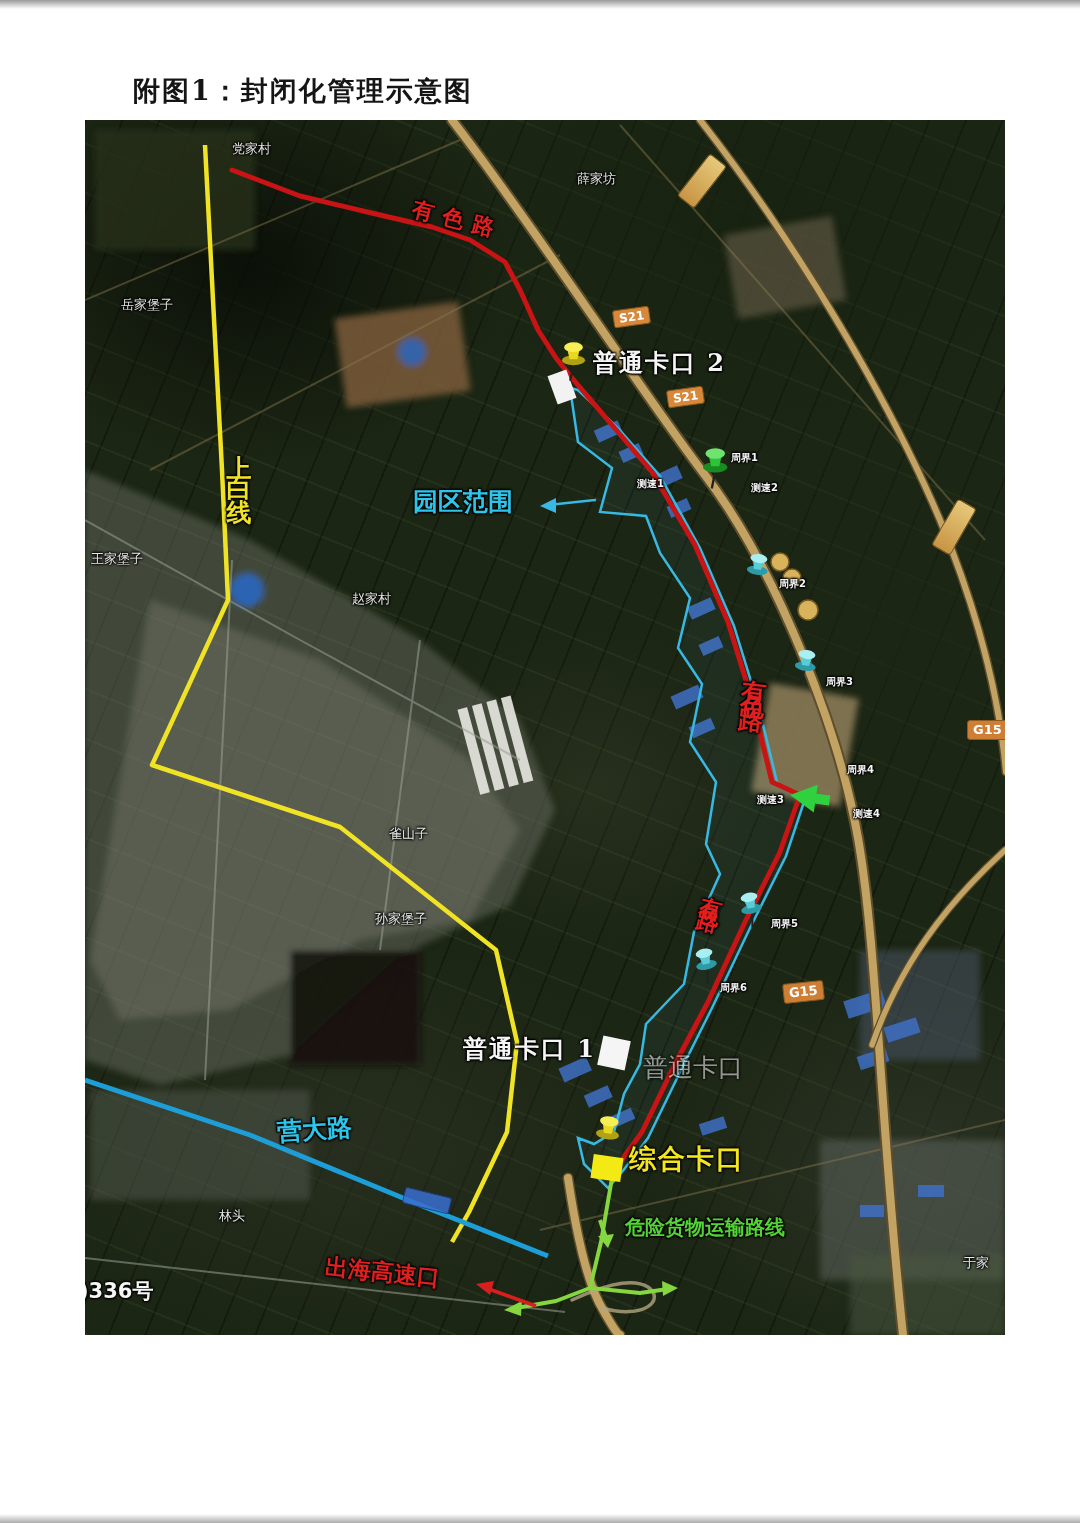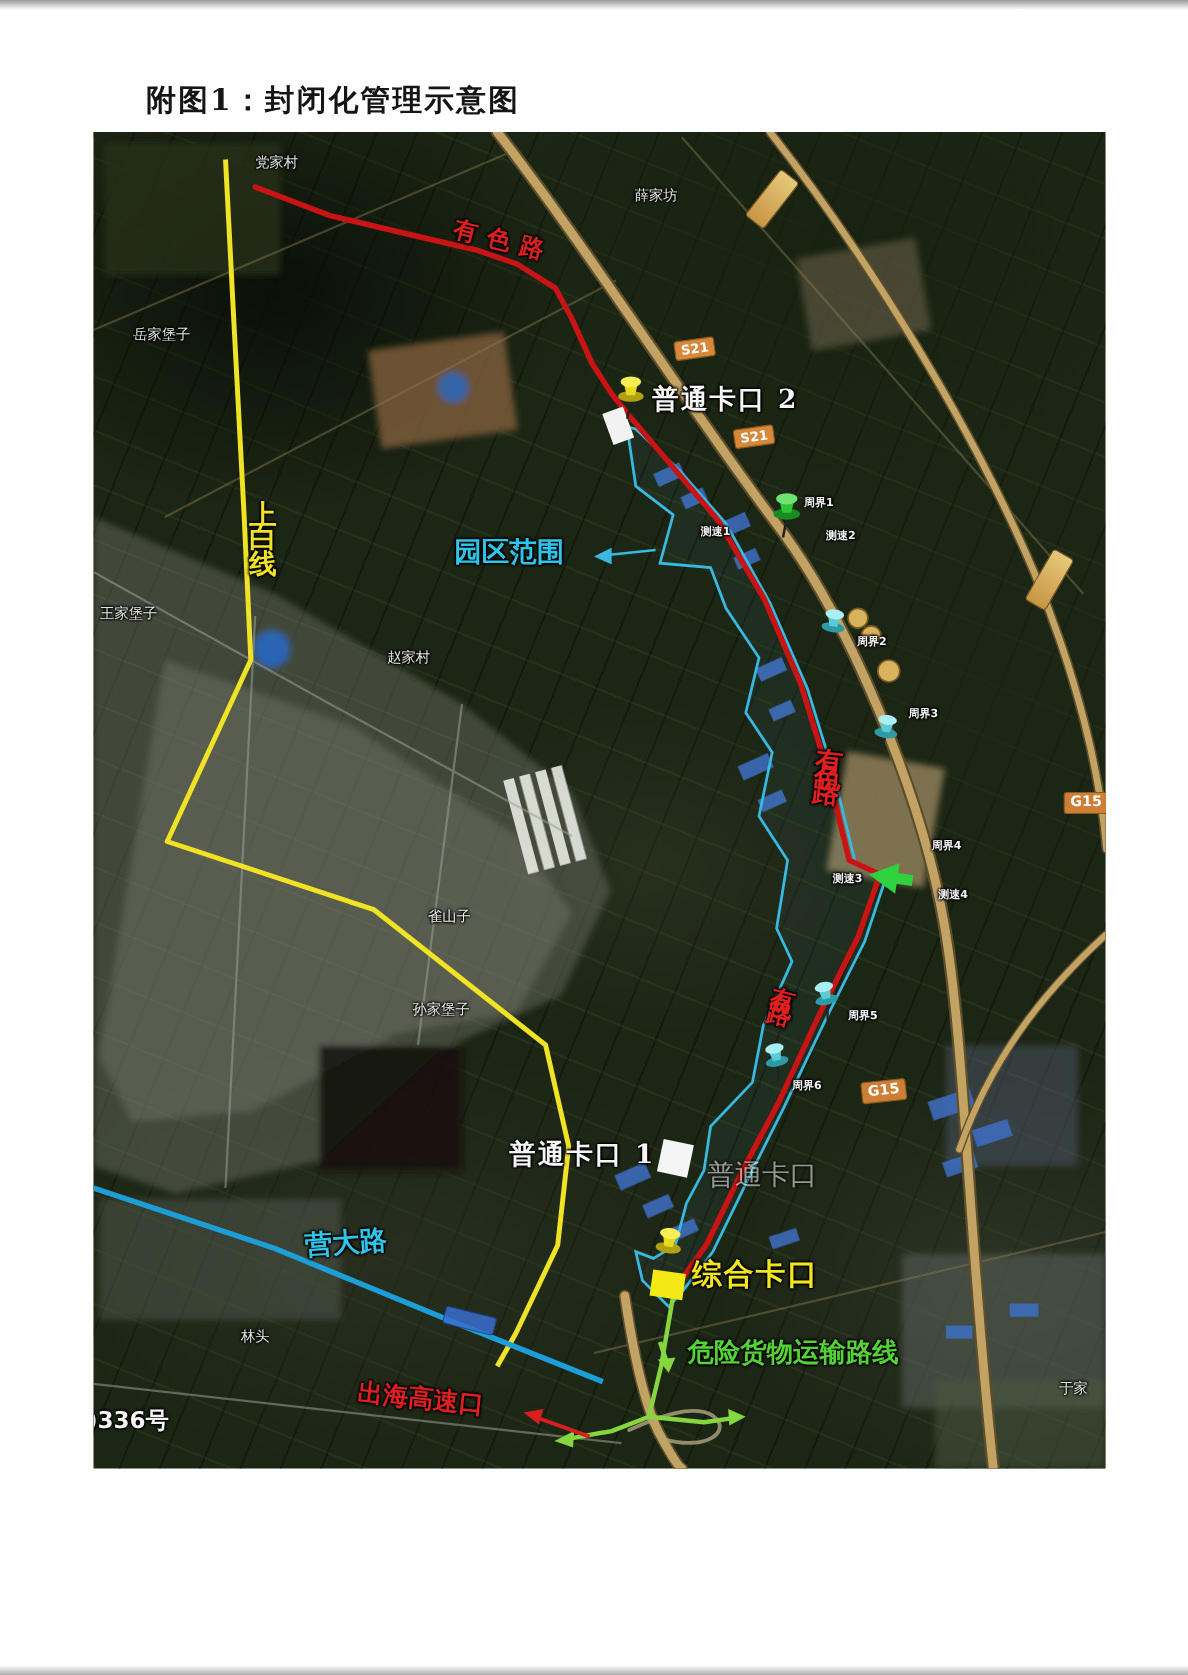--- a/index.html
+++ b/index.html
@@ -218,33 +218,33 @@
       <ellipse cx="15" cy="6.5" rx="8.5" ry="4.5" fill="#f6ee53"></ellipse>
     </g>
   </svg>
 
   <div class="lbl big" style="left:508px;top:230px;">普通卡口 2</div>
   <div class="lbl big" style="left:378px;top:916px;">普通卡口 1</div>
   <div class="lbl faint" style="left:558px;top:934px;font-size:25px;">普通卡口</div>
   <div class="lbl big c-yellow" style="left:544px;top:1024px;font-size:27px;">综合卡口</div>
 
   <div class="lbl c-cyan" style="left:328px;top:368px;font-size:25px;">园区范围</div>
-  <div class="lbl c-green" style="left:540px;top:1096px;font-size:24px;">危险货物运输路线</div>
+  <div class="lbl c-green" style="left:540px;top:1096px;font-size:20px;">危险货物运输路线</div>
   <div class="lbl c-red" style="left:240px;top:1140px;font-size:23px;transform:rotate(6deg);">出海高速口</div>
   <div class="lbl" style="left:-6px;top:1160px;font-size:21px;">)336号</div>
 
   <div class="lbl c-red" style="left:326px;top:88px;font-size:22px;letter-spacing:9px;transform:rotate(14deg);">有色路</div>
   <div class="lbl c-red vert" style="left:656px;top:540px;font-size:25px;letter-spacing:14px;transform:rotate(6deg);">有色路</div>
   <div class="lbl c-red vert" style="left:618px;top:760px;font-size:22px;letter-spacing:7px;transform:rotate(14deg);">有色路</div>
   <div class="lbl c-lyellow vert" style="left:140px;top:314px;font-size:25px;letter-spacing:22px;">上白线</div>
   <div class="lbl c-cyan" style="left:192px;top:996px;font-size:25px;transform:rotate(-4deg);">营大路</div>
 
   <div class="lbl mark" style="left:646px;top:332px;">周界1</div>
   <div class="lbl mark" style="left:694px;top:458px;">周界2</div>
-  <div class="lbl mark" style="left:741px;top:524px;">周界3</div>
+  <div class="lbl mark" style="left:741px;top:556px;">周界3</div>
   <div class="lbl mark" style="left:762px;top:644px;">周界4</div>
   <div class="lbl mark" style="left:686px;top:798px;">周界5</div>
   <div class="lbl mark" style="left:635px;top:862px;">周界6</div>
 
   <div class="lbl mark" style="left:552px;top:358px;">测速1</div>
   <div class="lbl mark" style="left:666px;top:362px;">测速2</div>
   <div class="lbl mark" style="left:672px;top:674px;">测速3</div>
   <div class="lbl mark" style="left:768px;top:688px;">测速4</div>
 
   <div class="lbl vill" style="left:147px;top:22px;">党家村</div>

